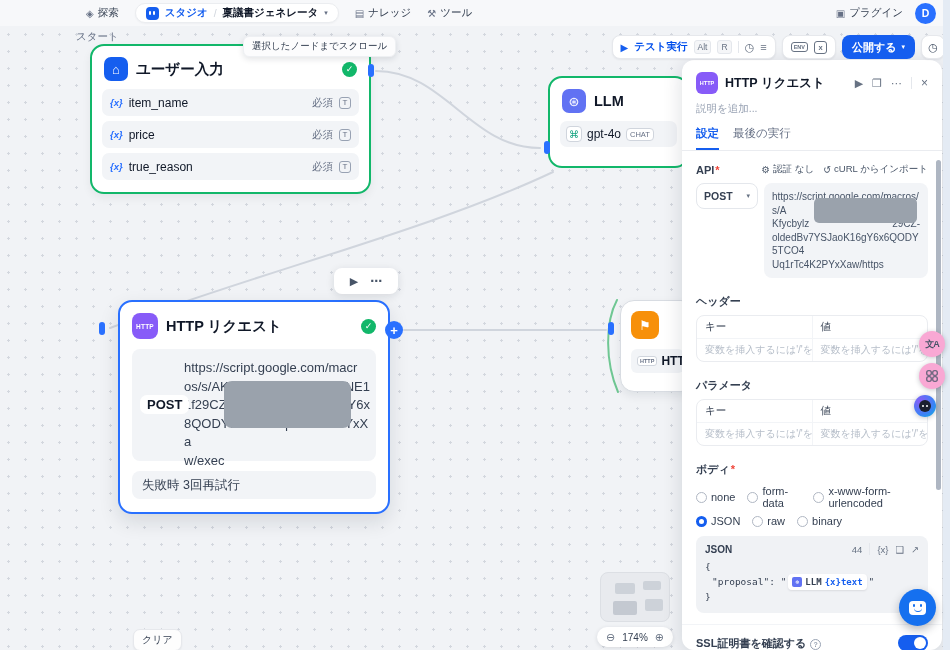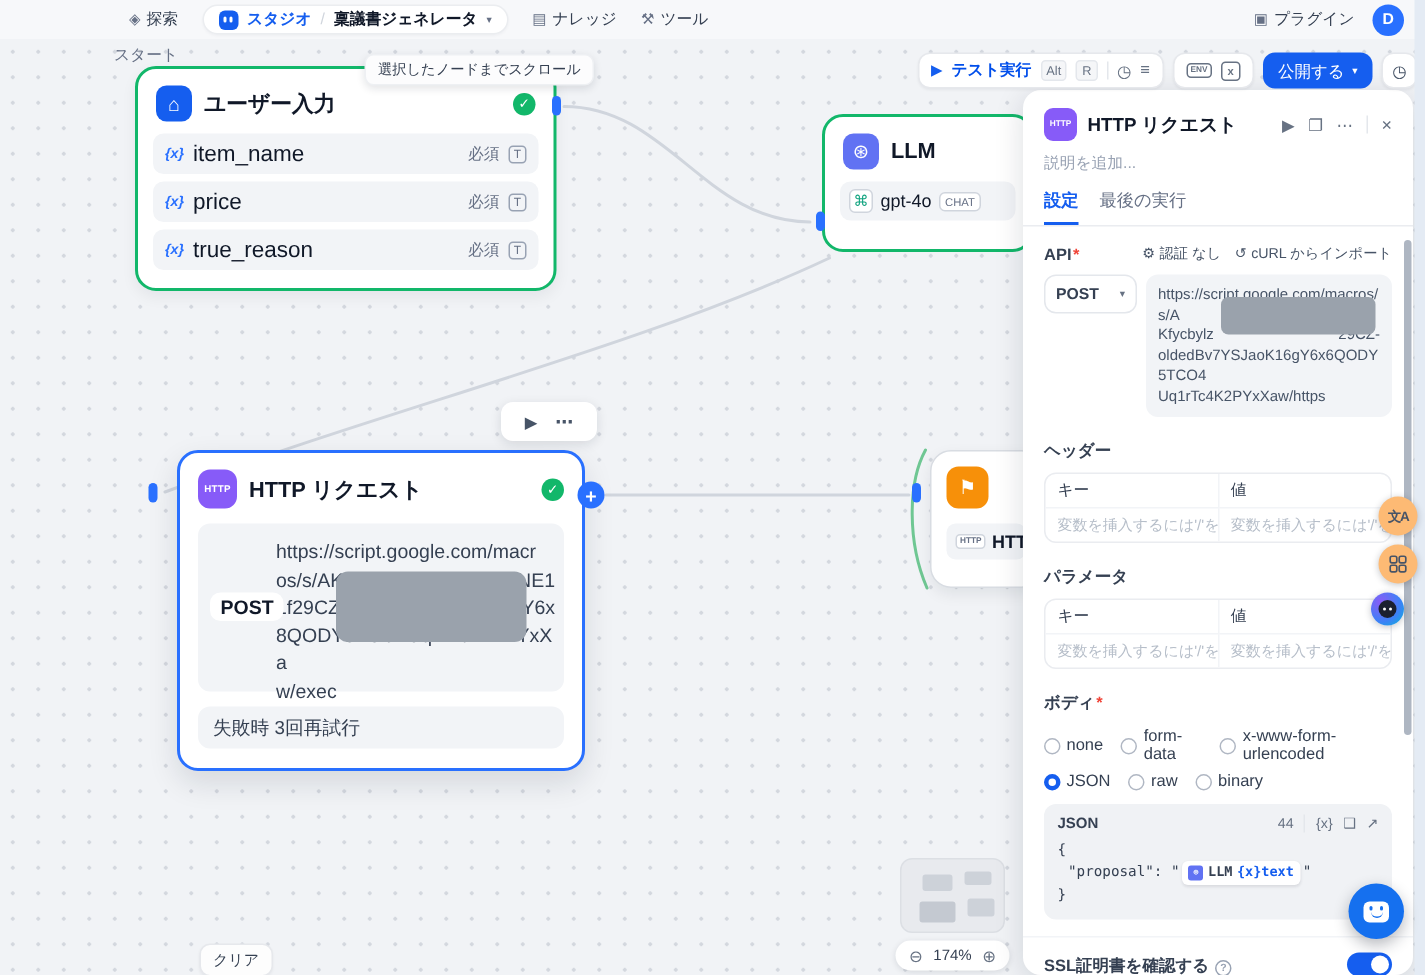--- a/index.html
+++ b/index.html
@@ -31,21 +31,21 @@
   .node { position:absolute; background:#fff; border-radius:14px; z-index:2; }
   .node-head { display:flex; align-items:center; gap:8px; padding:11px 12px 8px 12px; }
   .node-title { font-size:14.5px; font-weight:bold; color:#101828; flex:1; white-space:nowrap; }
   .nico { border-radius:7px; color:#fff; display:flex; align-items:center; justify-content:center; flex-shrink:0; }
   .check { width:15px; height:15px; border-radius:50%; background:#12b76a; color:#fff; font-size:9px; display:flex; align-items:center; justify-content:center; flex-shrink:0; }
 
   .user-node { left:90px; top:44px; width:281px; height:150px; border:2px solid #12b76a; box-shadow:0 4px 10px rgba(16,24,40,.06); }
   .fields { padding:0 10px; display:flex; flex-direction:column; gap:5px; }
   .frow { height:27px; background:#f2f4f7; border-radius:7px; display:flex; align-items:center; gap:6px; padding:0 8px; }
   .vx { color:#2970ff; font-size:9.5px; font-weight:bold; font-style:italic; }
-  .fname { font-size:15px; color:#101828; flex:1; }
+  .fname { font-size:12px; color:#101828; flex:1; }
   .req { font-size:10.5px; color:#667085; }
   .tbox { width:12px; height:12px; border:1px solid #98a2b3; border-radius:3px; color:#667085; font-size:8px; display:flex; align-items:center; justify-content:center; }
 
   .llm-node { left:548px; top:76px; width:141px; height:92px; border:2px solid #12b76a; }
   .model-row { margin:0 10px; height:26px; background:#f2f4f7; border-radius:7px; display:flex; align-items:center; gap:5px; padding:0 6px; }
   .oai { width:16px; height:16px; background:#fff; border:1px solid #d0d5dd; border-radius:4px; color:#10a37f; font-size:10px; display:flex; align-items:center; justify-content:center; }
   .model-name { font-size:12px; color:#101828; }
   .chat-badge { background:#fff; border:1px solid #d0d5dd; border-radius:4px; font-size:7.5px; color:#667085; padding:1px 3px; }
 
   .node-toolbar { position:absolute; left:334px; top:268px; width:64px; height:26px; background:#fff; border-radius:8px; box-shadow:0 2px 8px rgba(16,24,40,.12); display:flex; align-items:center; justify-content:center; gap:12px; z-index:3; color:#475467; }
@@ -80,21 +80,21 @@
 
   
   .run-toolbar { position:absolute; top:35px; right:5px; display:flex; align-items:center; gap:6px; z-index:11; }
   .pill { height:24px; background:#fff; border:1px solid #e6e8ec; border-radius:8px; box-shadow:0 1px 2px rgba(16,24,40,.06); display:flex; align-items:center; gap:6px; padding:0 8px; }
   .trun-label { font-size:10.5px; font-weight:bold; color:#004eeb; }
   .key { font-size:8.5px; color:#677283; background:#f5f6f8; border:1px solid #e4e7ec; border-radius:3px; padding:0 3px; line-height:12px; }
   .vdiv { width:1px; height:12px; background:#e4e7ec; }
   .tico { color:#677283; font-size:11px; }
   .env-ico { border:1.2px solid #677283; border-radius:3px; font-size:5.5px; font-weight:bold; color:#677283; padding:1px 2px; }
   .codebox { width:13px; height:13px; border:1.2px solid #677283; border-radius:3px; color:#677283; font-size:7.5px; font-weight:bold; display:flex; align-items:center; justify-content:center; }
-  .publish { height:24px; background:#155eef; border-radius:8px; color:#fff; font-size:11px; font-weight:normal; display:flex; align-items:center; gap:5px; padding:0 10px; }
+  .publish { height:24px; background:#155eef; border-radius:8px; color:#fff; font-size:11px; font-weight:bold; display:flex; align-items:center; gap:5px; padding:0 10px; }
   .hist-btn { width:24px; height:24px; background:#fff; border:1px solid #e6e8ec; border-radius:8px; display:flex; align-items:center; justify-content:center; color:#475467; font-size:11px; box-shadow:0 1px 2px rgba(16,24,40,.06); }
 
   
   .panel { position:absolute; left:682px; top:60px; width:260px; height:590px; background:#fff; border-radius:12px; box-shadow:0 4px 20px rgba(16,24,40,.14); z-index:10; overflow:hidden; padding:12px 14px 0 14px; }
   .p-head { display:flex; align-items:center; gap:7px; }
   .p-ico { width:22px; height:22px; background:#875bf8; border-radius:6px; color:#fff; font-size:5.5px; font-weight:bold; display:flex; align-items:center; justify-content:center; }
   .p-title { font-size:12.5px; font-weight:bold; color:#101828; flex:1; }
   .p-act { color:#677283; font-size:11px; display:flex; align-items:center; gap:9px; }
   .p-desc { margin-top:8px; font-size:10.5px; color:#98a2b3; }
   .tabs { margin:10px -14px 0 -14px; padding:0 14px; border-bottom:1px solid #eaecf0; display:flex; gap:14px; }
@@ -133,21 +133,21 @@
   .chip-var { font-size:9px; font-weight:bold; color:#155eef; }
   .pdiv { height:1px; background:#f2f4f7; margin:11px -14px 0 -14px; }
   .setrow { display:flex; align-items:center; justify-content:space-between; margin-top:10px; }
   .help { width:11px; height:11px; border:1px solid #98a2b3; border-radius:50%; color:#98a2b3; font-size:7px; display:inline-flex; align-items:center; justify-content:center; margin-left:4px; }
   .toggle { width:30px; height:16px; border-radius:9px; background:#155eef; position:relative; flex-shrink:0; }
   .toggle .knob { position:absolute; right:2px; top:2px; width:12px; height:12px; border-radius:50%; background:#fff; }
 
   
   .pscroll { position:absolute; left:936px; top:160px; width:5px; height:330px; background:#aeb6c2; border-radius:3px; z-index:15; }
   .right-strip { position:absolute; left:943px; top:0; width:7px; height:650px; background:#e4ebf4; z-index:14; }
-  .fcirc { position:absolute; background:#fdba74; border-radius:50%; box-shadow:0 1px 5px rgba(16,24,40,.25); display:flex; align-items:center; justify-content:center; z-index:16; }
+  .fcirc { position:absolute; background:#f9a8d4; border-radius:50%; box-shadow:0 1px 5px rgba(16,24,40,.25); display:flex; align-items:center; justify-content:center; z-index:16; }
   .f-translate { left:919px; top:331px; width:26px; height:26px; font-size:9px; font-weight:bold; color:#475467; letter-spacing:-1px; }
   .f-grid { left:919px; top:363px; width:26px; height:26px; }
   .f-color { left:914px; top:395px; width:22px; height:22px; background:radial-gradient(circle at 30% 30%, #8b5cf6, #3b82f6 60%, #06b6d4); }
   .f-color .core { width:12px; height:12px; border-radius:50%; background:#1b2030; display:flex; align-items:center; justify-content:center; gap:2px; }
   .f-color .d { width:2px; height:2px; border-radius:50%; background:#fff; }
   .chat-fab { position:absolute; left:899px; top:589px; width:37px; height:37px; border-radius:50%; background:#1570ef; box-shadow:0 4px 10px rgba(16,24,40,.3); display:flex; align-items:center; justify-content:center; z-index:20; }
   .chat-ico { width:17px; height:14px; background:#fff; border-radius:4px; position:relative; }
   .chat-ico .e { position:absolute; top:3px; width:2px; height:3px; background:#1570ef; border-radius:1px; }
   .chat-ico .smile { position:absolute; bottom:2.5px; left:4.5px; width:8px; height:4px; border-bottom:1.5px solid #1570ef; border-radius:0 0 6px 6px; }
 </style>

